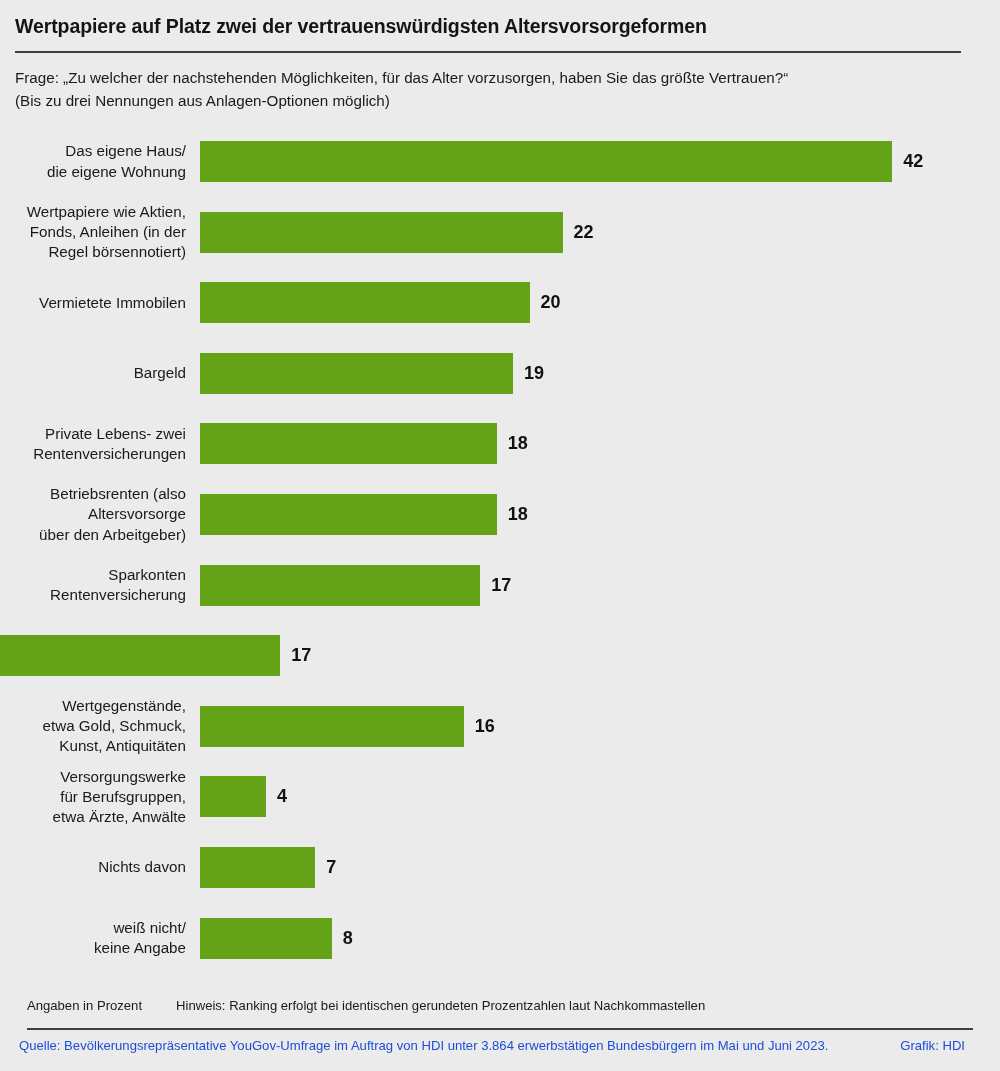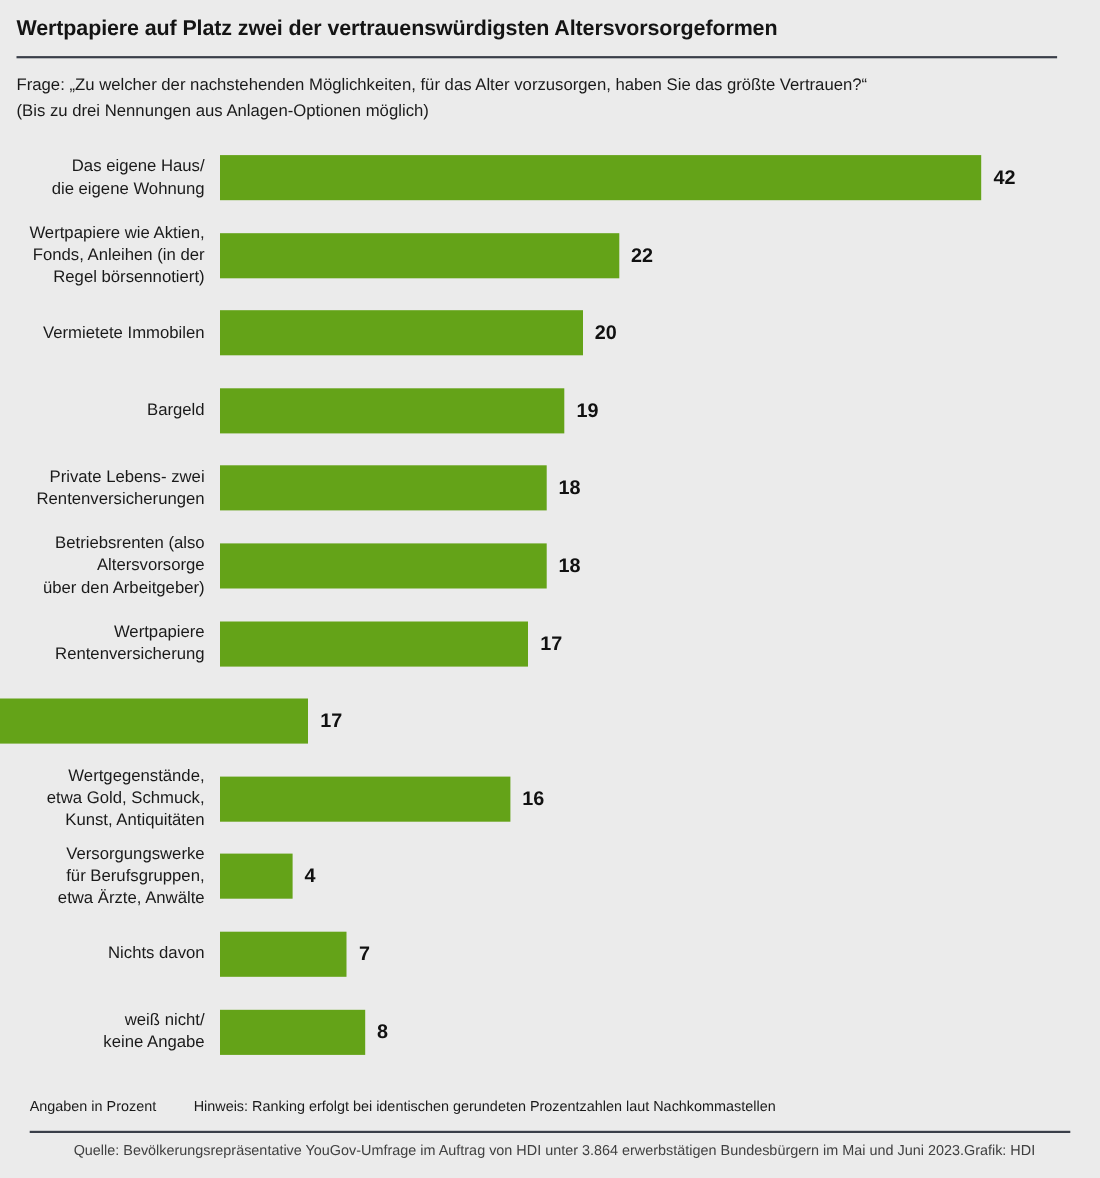--- a/index.html
+++ b/index.html
@@ -121,28 +121,28 @@
     position: absolute;
     left: 27px;
     top: 1028px;
     width: 946px;
     height: 2px;
     background: #3a3f49;
   }
 
   .source-bar {
     position: absolute;
-    left: 31px;
+    left: 19px;
     top: 1038px;
     width: 946px;
     display: flex;
-    justify-content: center;
+    justify-content: space-between;
     align-items: baseline;
     font-size: 13.1px;
-    color: #404040;
+    color: #1d4ed8;
     white-space: nowrap;
   }
 </style>
 </head>
 <body>
 
 <div class="page">
 
   <div class="header">
     <h1 class="chart-title">Wertpapiere auf Platz zwei der vertrauenswürdigsten Altersvorsorgeformen</h1>
@@ -196,21 +196,21 @@
       <div class="bar-row" style="top: 352.5px;">
         <div class="bar-label">Betriebsrenten (also
 Altersvorsorge
 über den Arbeitgeber)</div>
         <div class="bar-wrap">
           <div class="bar" style="width: 296.64px; background: rgb(100, 163, 24);"></div>
           <div class="bar-value">18</div>
         </div>
       </div>
       <div class="bar-row" style="top: 423.1px;">
-        <div class="bar-label">Wertpapiere
+        <div class="bar-label">Sparkonten
 Rentenversicherung</div>
         <div class="bar-wrap">
           <div class="bar" style="width: 280.16px; background: rgb(100, 163, 24);"></div>
           <div class="bar-value">17</div>
         </div>
       </div>
       <div class="bar-row" style="top: 493.7px;">
         <div class="bar-wrap">
           <div class="bar" style="width: 280.16px; background: rgb(100, 163, 24);"></div>
           <div class="bar-value">17</div>

